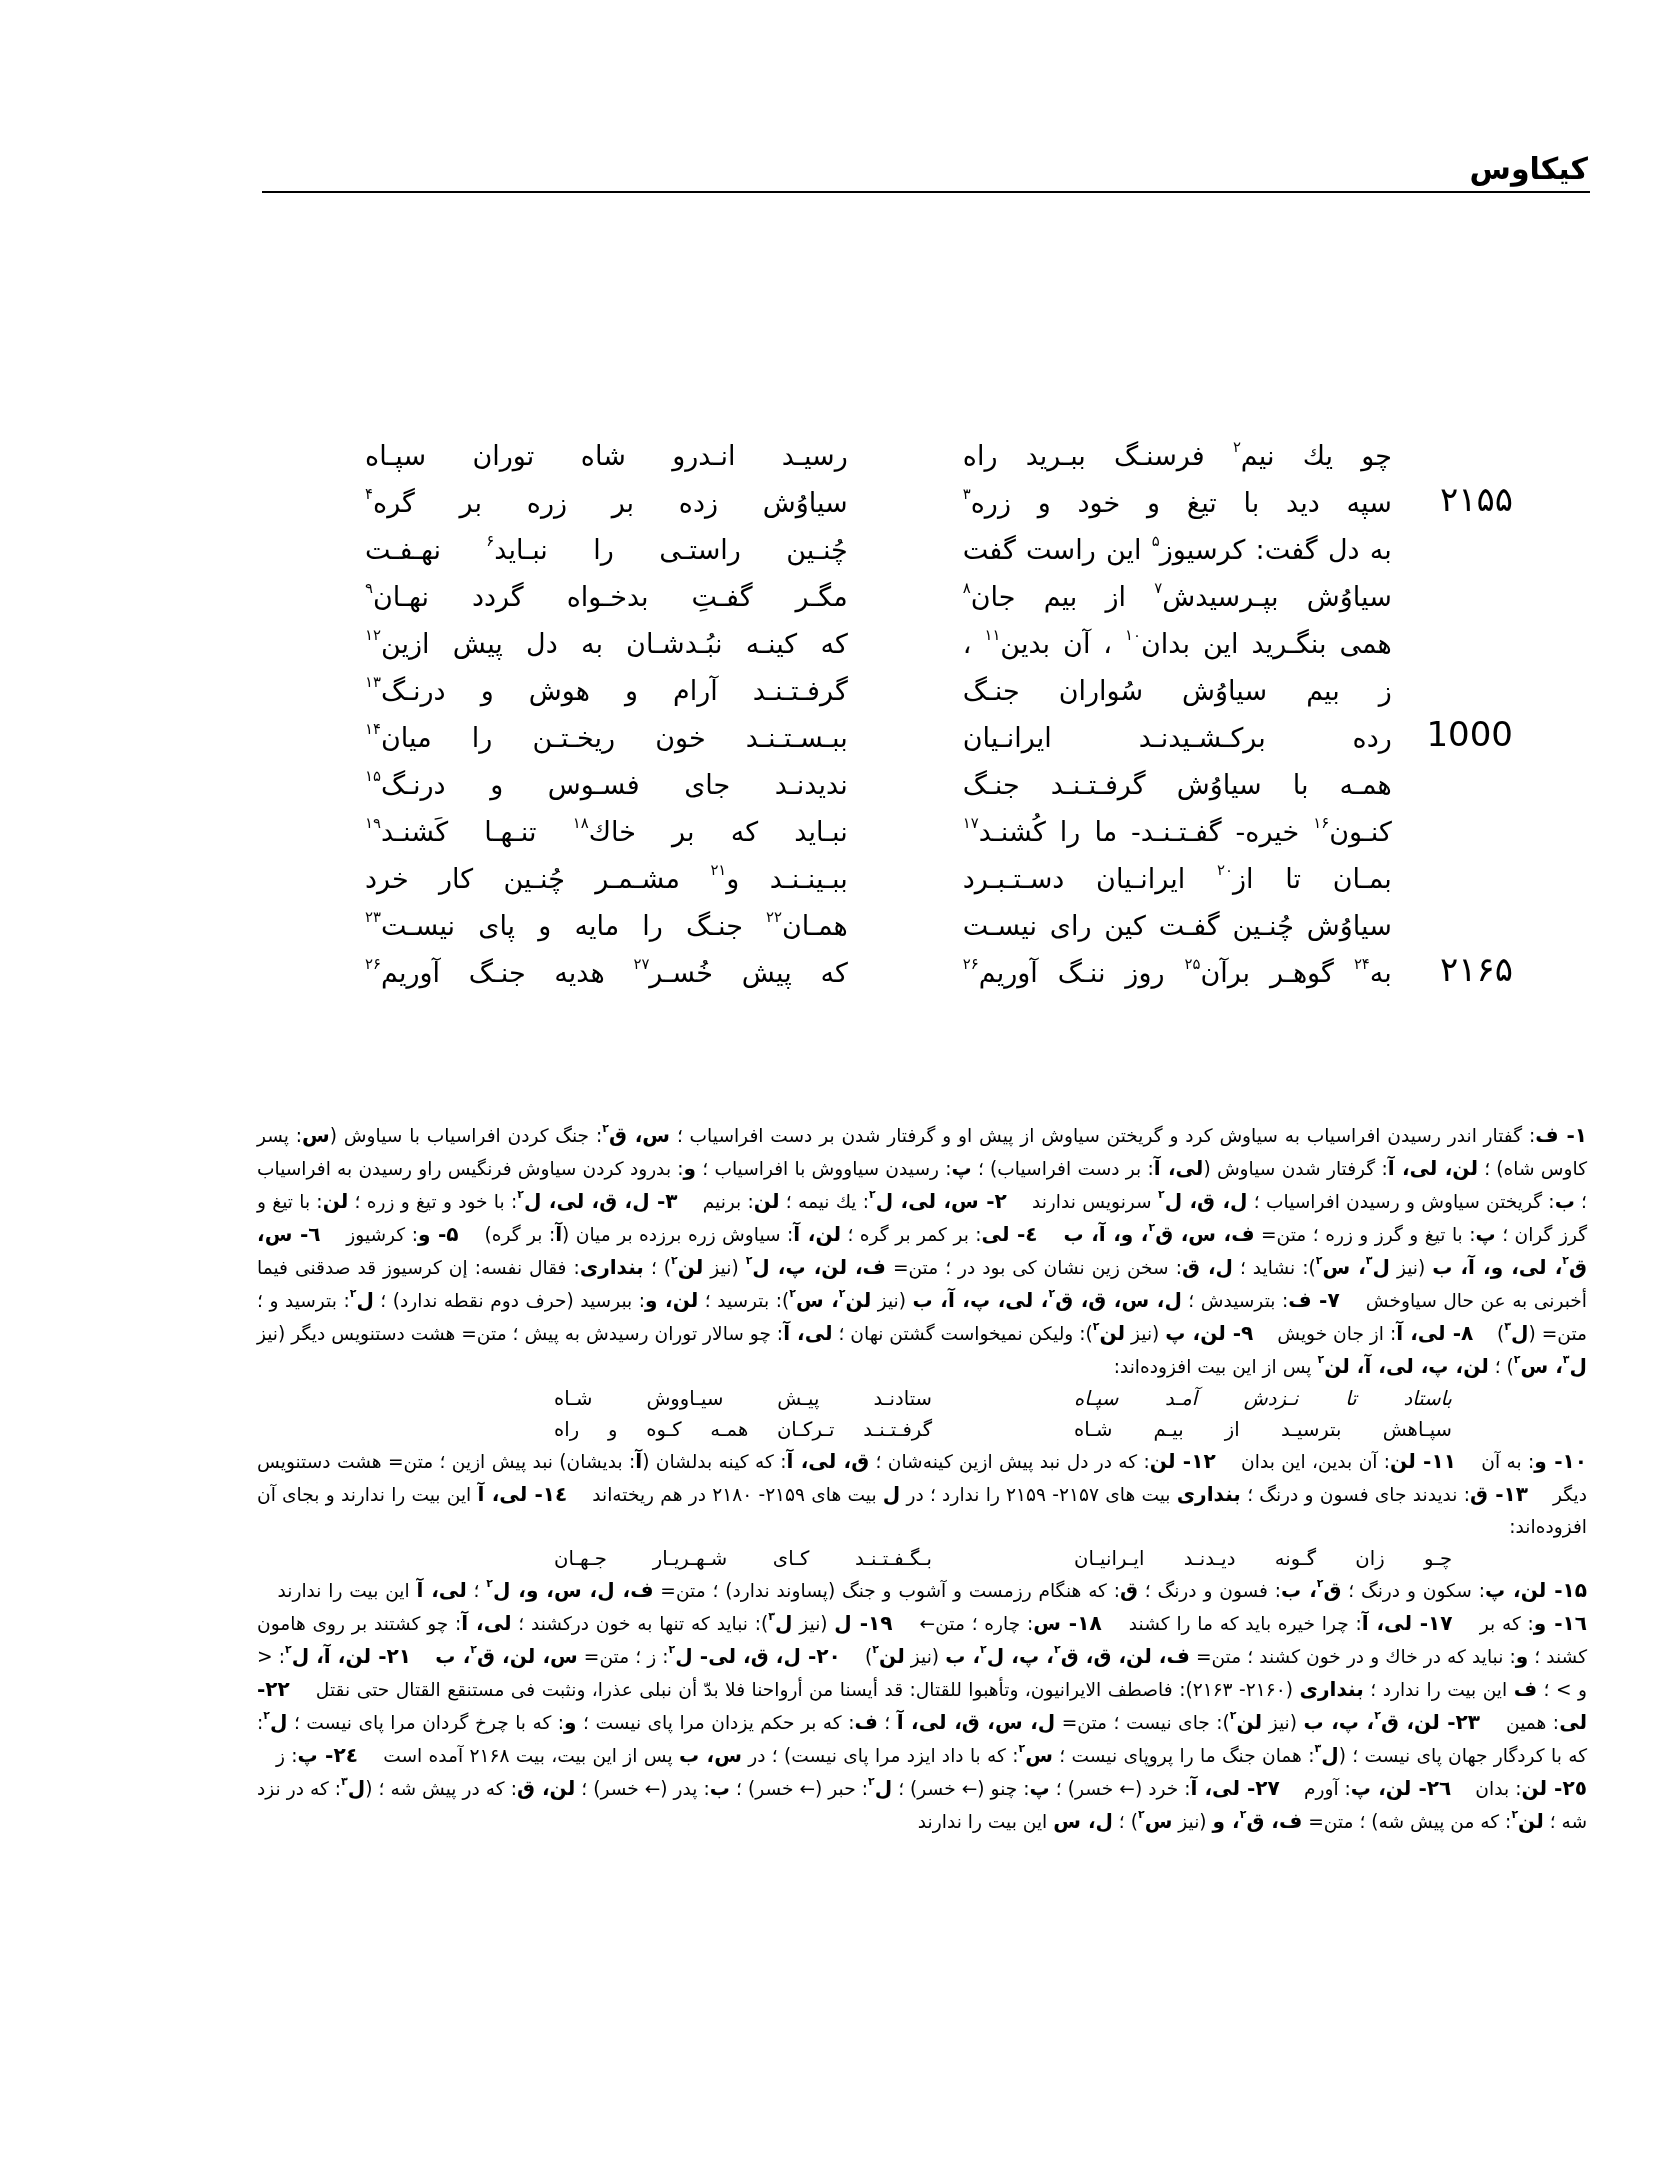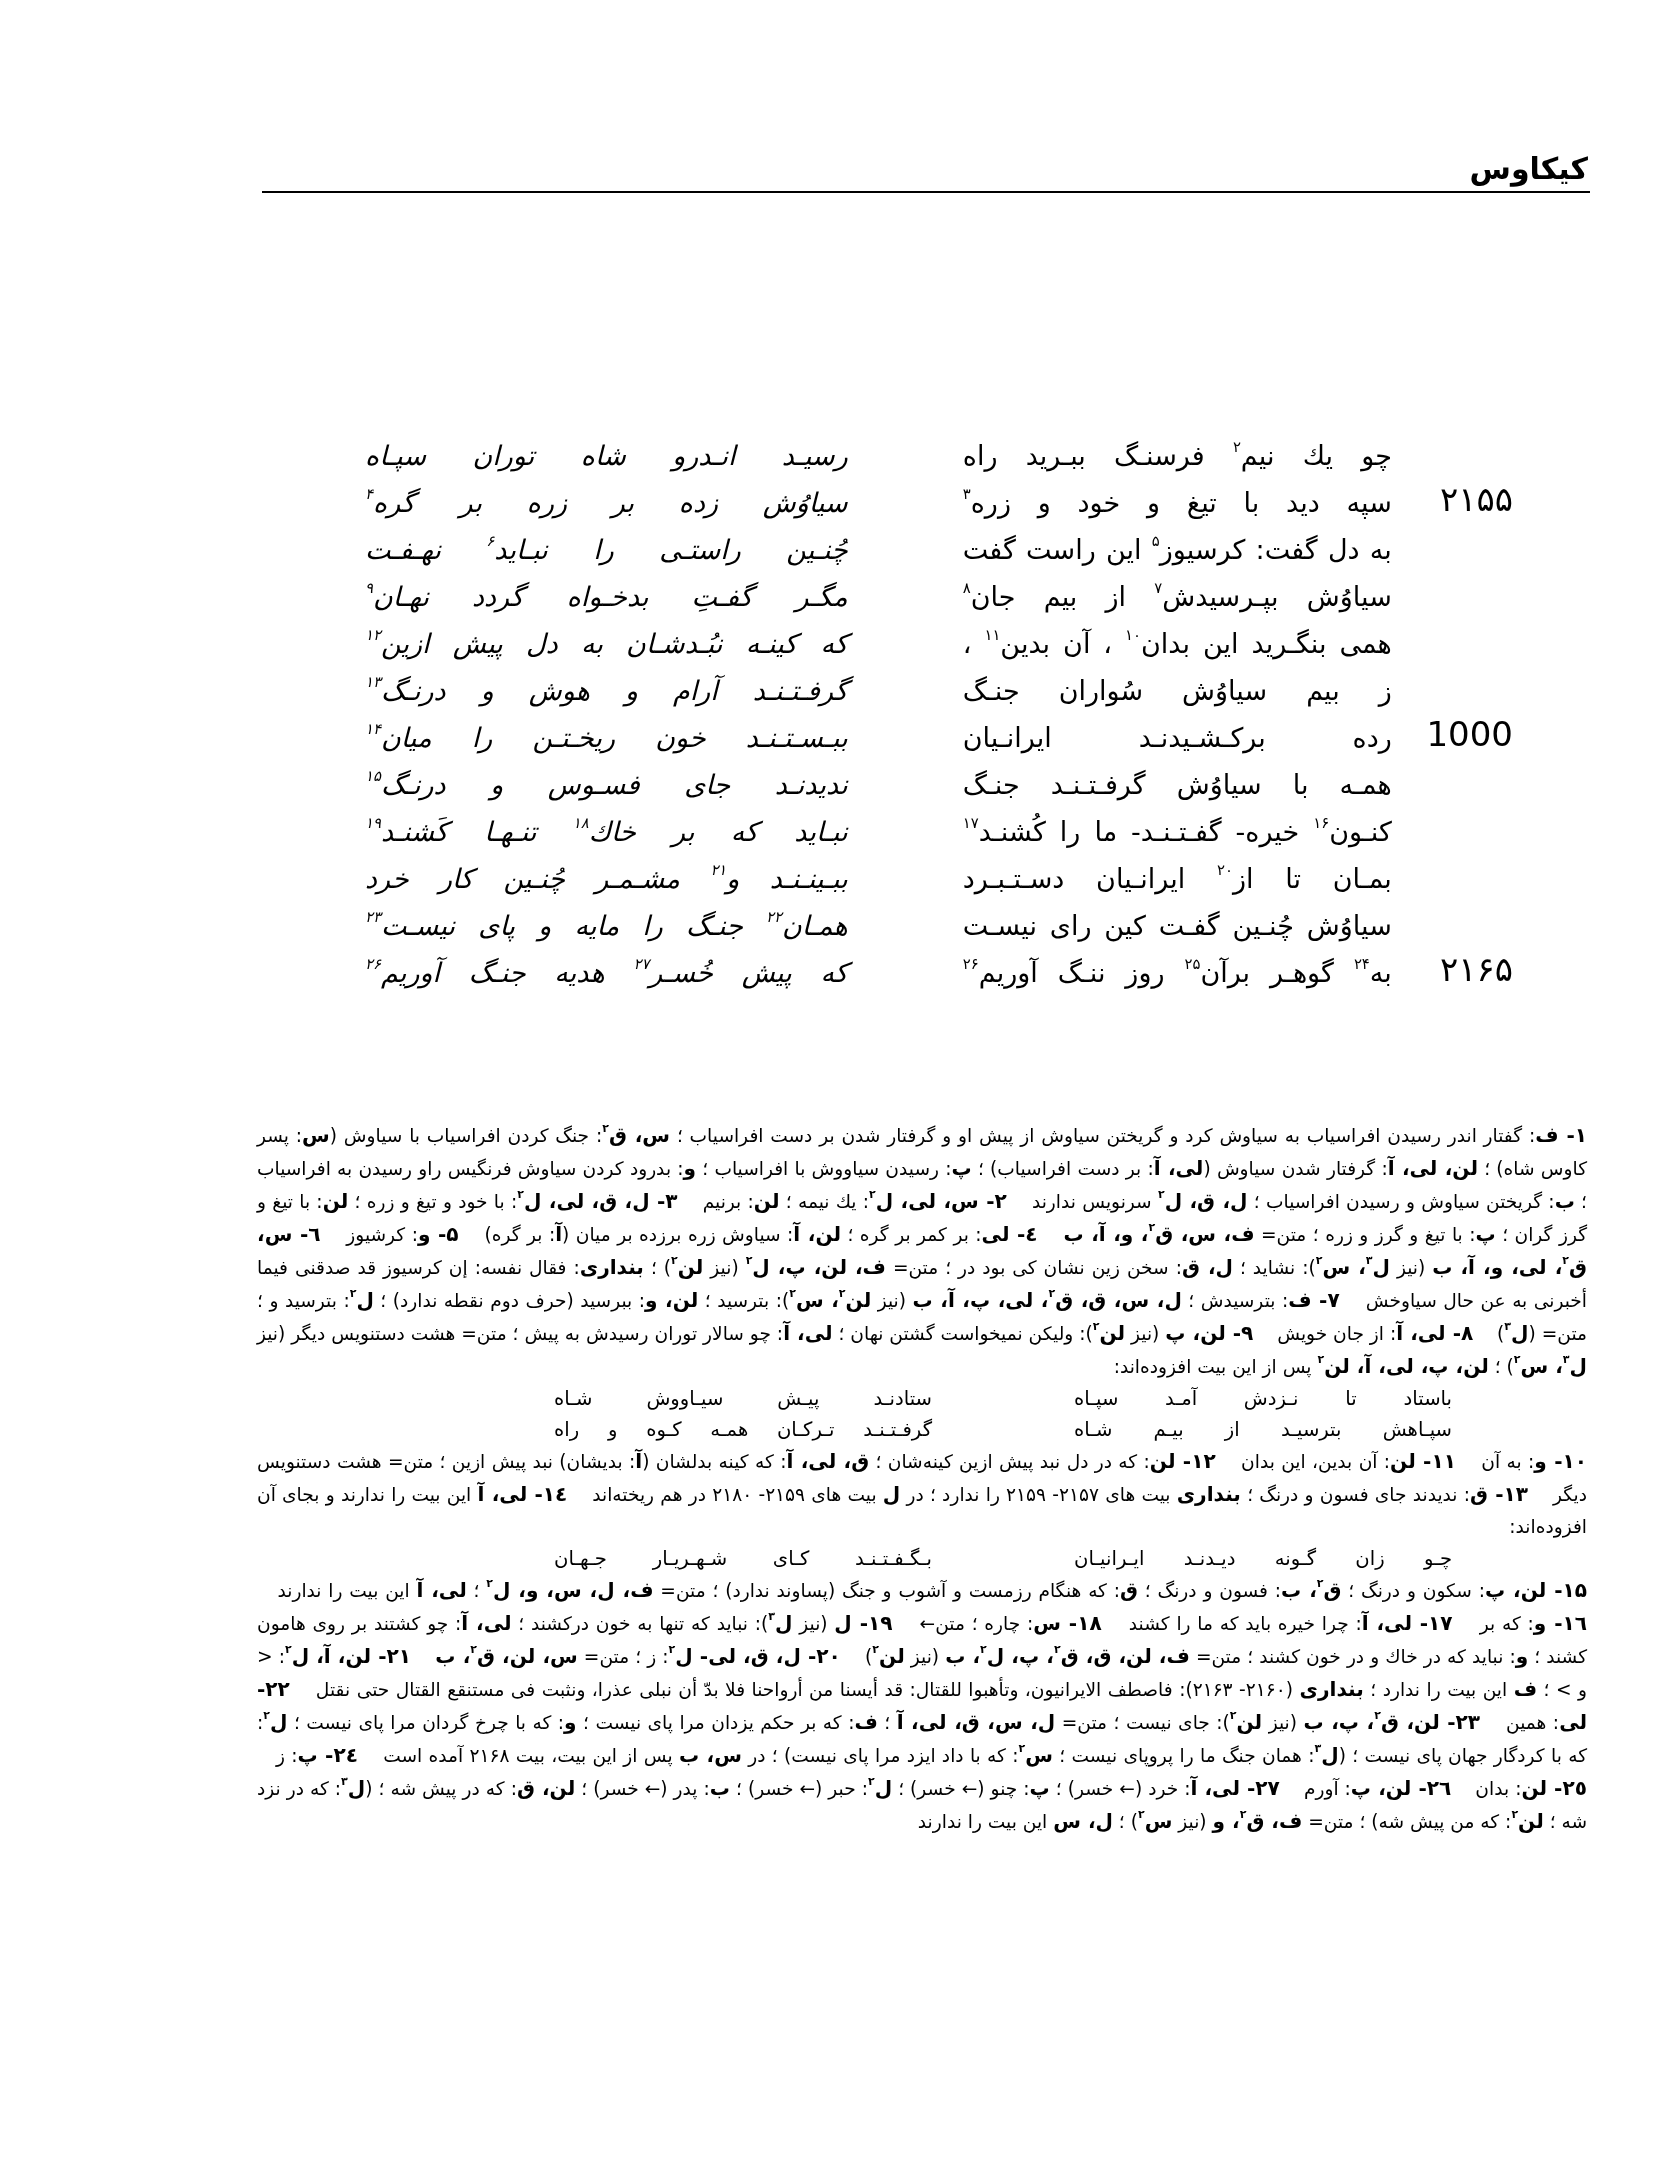--- a/index.html
+++ b/index.html
@@ -31,21 +31,21 @@
     display: flex; flex-direction: row; height: 47px; align-items: flex-end;
     font-size: 27px; line-height: 1;
   }
   .line-no {
     width: 122px; text-align: right; font-size: 34px;
   }
   .hemistich {
     text-align-last: justify; text-align: justify;
   }
   .hem-r { width: 432px; margin-left: 115px; }
-  .hem-l { width: 486px; font-style: italic; }
+  .hem-l { width: 486px; }
   .hemistich sup, .fn sup { font-size: 0.55em; vertical-align: 0.9em; line-height: 0; }
 
   .notes {
     position: absolute; top: 1107px; left: 257px; width: 1330px;
     font-size: 18.6px; line-height: 32px; text-align: justify; margin-top: 12px;
   }
   .notes b { font-weight: bold; font-size: 1.08em; }
   .verse-insert {
     display: flex; justify-content: space-between;
     padding-right: 135px; padding-left: 297px;
@@ -127,21 +127,21 @@
         <div class="line-no">۲۱۶۵</div>
         <div class="hemistich hem-r">به<sup>۲۴</sup> گوهـر برآن<sup>۲۵</sup> روز ننـگ آوریم<sup>۲۶</sup></div>
         <div class="hemistich hem-l">که پیش خُسـر<sup>۲۷</sup> هدیه جنـگ آوریم<sup>۲۶</sup></div>
       </div>
     </div>
 
   <div class="notes" id="notes">
     <div class="fn"><b>۱- ف</b>: گفتار اندر رسیدن افراسیاب به سیاوش کرد و گریختن سیاوش از پیش او و گرفتار شدن بر دست افراسیاب ؛ <b>س، ق<sup>۲</sup></b>: جنگ کردن افراسیاب با سیاوش (<b>س</b>: پسر کاوس شاه) ؛ <b>لن، لی، آ</b>: گرفتار شدن سیاوش (<b>لی، آ</b>: بر دست افراسیاب) ؛ <b>پ</b>: رسیدن سیاووش با افراسیاب ؛ <b>و</b>: بدرود کردن سیاوش فرنگیس راو رسیدن به افراسیاب ؛ <b>ب</b>: گریختن سیاوش و رسیدن افراسیاب ؛ <b>ل، ق، ل<sup>۲</sup></b> سرنویس ندارند &nbsp;&nbsp; <b>۲- س، لی، ل<sup>۲</sup></b>: یك نیمه ؛ <b>لن</b>: برنیم &nbsp;&nbsp; <b>۳- ل، ق، لی، ل<sup>۲</sup></b>: با خود و تیغ و زره ؛ <b>لن</b>: با تیغ و گرز گران ؛ <b>پ</b>: با تیغ و گرز و زره ؛ متن= <b>ف، س، ق<sup>۲</sup>، و، آ، ب</b> &nbsp;&nbsp; <b>٤- لی</b>: بر کمر بر گره ؛ <b>لن، آ</b>: سیاوش زره برزده بر میان (<b>آ</b>: بر گره) &nbsp;&nbsp; <b>۵- و</b>: کرشیوز &nbsp;&nbsp; <b>٦- س، ق<sup>۲</sup>، لی، و، آ، ب</b> (نیز <b>ل<sup>۳</sup>، س<sup>۲</sup></b>): نشاید ؛ <b>ل، ق</b>: سخن زین نشان کی بود در ؛ متن= <b>ف، لن، پ، ل<sup>۲</sup></b> (نیز <b>لن<sup>۲</sup></b>) ؛ <b>بنداری</b>: فقال نفسه: إن کرسیوز قد صدقنی فیما أخبرنی به عن حال سیاوخش &nbsp;&nbsp; <b>۷- ف</b>: بترسیدش ؛ <b>ل، س، ق، ق<sup>۲</sup>، لی، پ، آ، ب</b> (نیز <b>لن<sup>۲</sup>، س<sup>۲</sup></b>): بترسید ؛ <b>لن، و</b>: ببرسید (حرف دوم نقطه ندارد) ؛ <b>ل<sup>۲</sup></b>: بترسید و ؛ متن= (<b>ل<sup>۳</sup></b>) &nbsp;&nbsp; <b>۸- لی، آ</b>: از جان خویش &nbsp;&nbsp; <b>۹- لن، پ</b> (نیز <b>لن<sup>۲</sup></b>): ولیکن نمیخواست گشتن نهان ؛ <b>لی، آ</b>: چو سالار توران رسیدش به پیش ؛ متن= هشت دستنویس دیگر (نیز <b>ل<sup>۳</sup>، س<sup>۲</sup></b>) ؛ <b>لن، پ، لی، آ، لن<sup>۲</sup></b> پس از این بیت افزوده‌اند:</div>
     <div id="insert1">
         <div class="verse-insert">
-          <span style="width: 378px;">باستاد تا نـزدش آمـد سپـاه</span>
+          <span style="width: 378px; font-style: italic;">باستاد تا نـزدش آمـد سپـاه</span>
           <span style="width: 378px;">ستادنـد پیـش سیـاووش شـاه</span>
         </div>
         <div class="verse-insert">
           <span style="width: 378px;">سپـاهش بترسیـد از بیـم شـاه</span>
           <span style="width: 378px;">گرفـتـنـد تـرکـان همـه کـوه و راه</span>
         </div>
       </div>
     <div class="fn"><b>۱۰- و</b>: به آن &nbsp;&nbsp; <b>۱۱- لن</b>: آن بدین، این بدان &nbsp;&nbsp; <b>۱۲- لن</b>: که در دل نبد پیش ازین کینه‌شان ؛ <b>ق، لی، آ</b>: که کینه بدلشان (<b>آ</b>: بدیشان) نبد پیش ازین ؛ متن= هشت دستنویس دیگر &nbsp;&nbsp; <b>۱۳- ق</b>: ندیدند جای فسون و درنگ ؛ <b>بنداری</b> بیت های ۲۱۵۷- ۲۱۵۹ را ندارد ؛ در <b>ل</b> بیت های ۲۱۵۹- ۲۱۸۰ در هم ریخته‌اند &nbsp;&nbsp; <b>١٤- لی، آ</b> این بیت را ندارند و بجای آن افزوده‌اند:</div>
     <div id="insert2">
         <div class="verse-insert">

